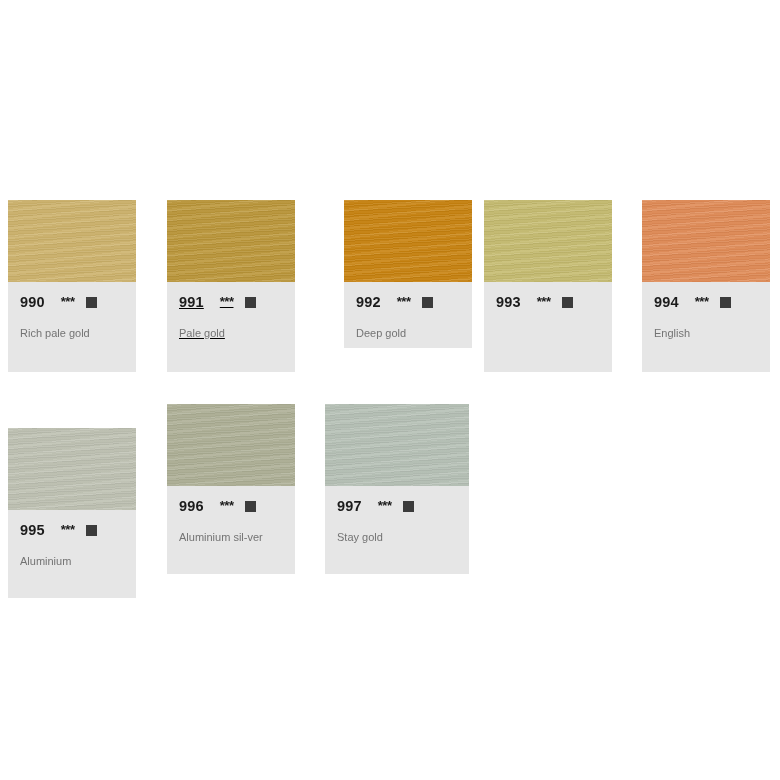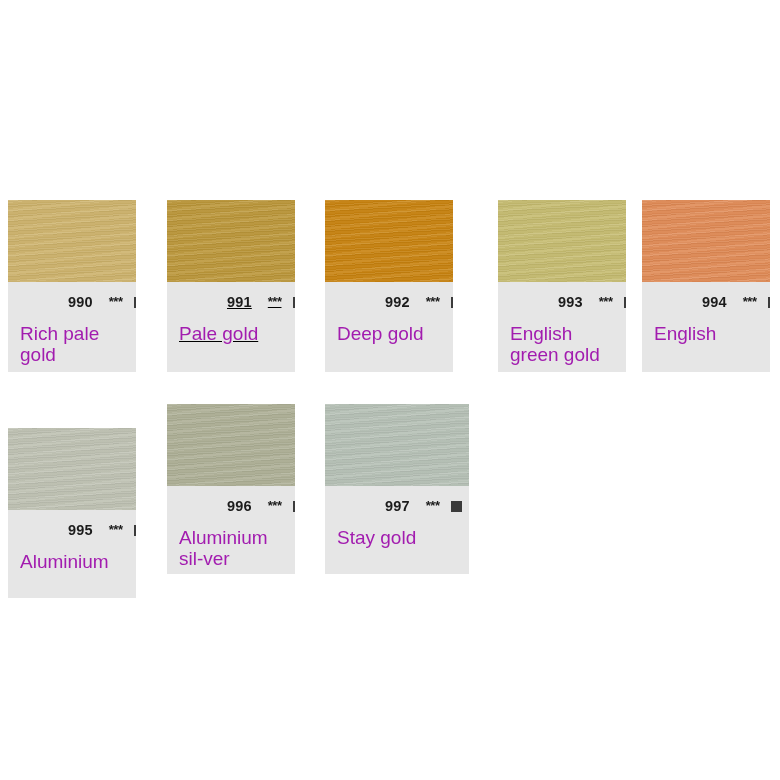--- a/index.html
+++ b/index.html
@@ -79,21 +79,20 @@
     height: 16px;
     margin-bottom: 13px;
   }
 
   .swatch-code {
     font-size: 14.5px;
     font-weight: bold;
     color: #1b1b1b;
     letter-spacing: 0.2px;
     line-height: 16px;
-    margin-left: 48px;
   }
 
   .swatch-stars {
     font-size: 13px;
     font-weight: bold;
     color: #1b1b1b;
     line-height: 16px;
     margin-left: 16px;
     letter-spacing: -0.5px;
   }
@@ -101,22 +100,22 @@
   .swatch-opacity {
     width: 11px;
     height: 11px;
     background: #3b3b3b;
     display: inline-block;
     margin-left: 12px;
     flex: 0 0 auto;
   }
 
   .swatch-name {
-    font-size: 19px;
-    color: #a21caf;
+    font-size: 11px;
+    color: #737373;
     line-height: 21px;
     word-wrap: break-word;
     hyphens: manual;
   }
 </style>
 </head>
 <body>
 
 <div id="swatch-grid">
     <div class="swatch-card" style="left: 8px; top: 200px; width: 128px; height: 172px;">
@@ -134,40 +133,39 @@
       <div class="swatch-color" style="background: rgb(187, 150, 57);"></div>
       <div class="swatch-info">
         <div class="swatch-meta">
           <span class="swatch-code">991</span>
           <span class="swatch-stars">***</span>
           <span class="swatch-opacity" style="background: rgb(59, 59, 59);"></span>
         </div>
         <div class="swatch-name">Pale gold</div>
       </div>
     </div>
-    <div class="swatch-card" style="left: 325px; top: 200px; width: 128px; height: 172px;">
+    <div class="swatch-card" style="left: 344px; top: 200px; width: 128px; height: 148px;">
       <div class="swatch-color" style="background: rgb(200, 130, 14);"></div>
       <div class="swatch-info">
         <div class="swatch-meta">
           <span class="swatch-code">992</span>
           <span class="swatch-stars">***</span>
           <span class="swatch-opacity" style="background: rgb(59, 59, 59);"></span>
         </div>
         <div class="swatch-name">Deep gold</div>
       </div>
     </div>
-    <div class="swatch-card" style="left: 498px; top: 200px; width: 128px; height: 172px;">
+    <div class="swatch-card" style="left: 484px; top: 200px; width: 128px; height: 172px;">
       <div class="swatch-color" style="background: rgb(197, 187, 111);"></div>
       <div class="swatch-info">
         <div class="swatch-meta">
           <span class="swatch-code">993</span>
           <span class="swatch-stars">***</span>
           <span class="swatch-opacity" style="background: rgb(59, 59, 59);"></span>
         </div>
-        <div class="swatch-name">English green gold</div>
       </div>
     </div>
     <div class="swatch-card" style="left: 642px; top: 200px; width: 128px; height: 172px;">
       <div class="swatch-color" style="background: rgb(224, 138, 85);"></div>
       <div class="swatch-info">
         <div class="swatch-meta">
           <span class="swatch-code">994</span>
           <span class="swatch-stars">***</span>
           <span class="swatch-opacity" style="background: rgb(59, 59, 59);"></span>
         </div>

